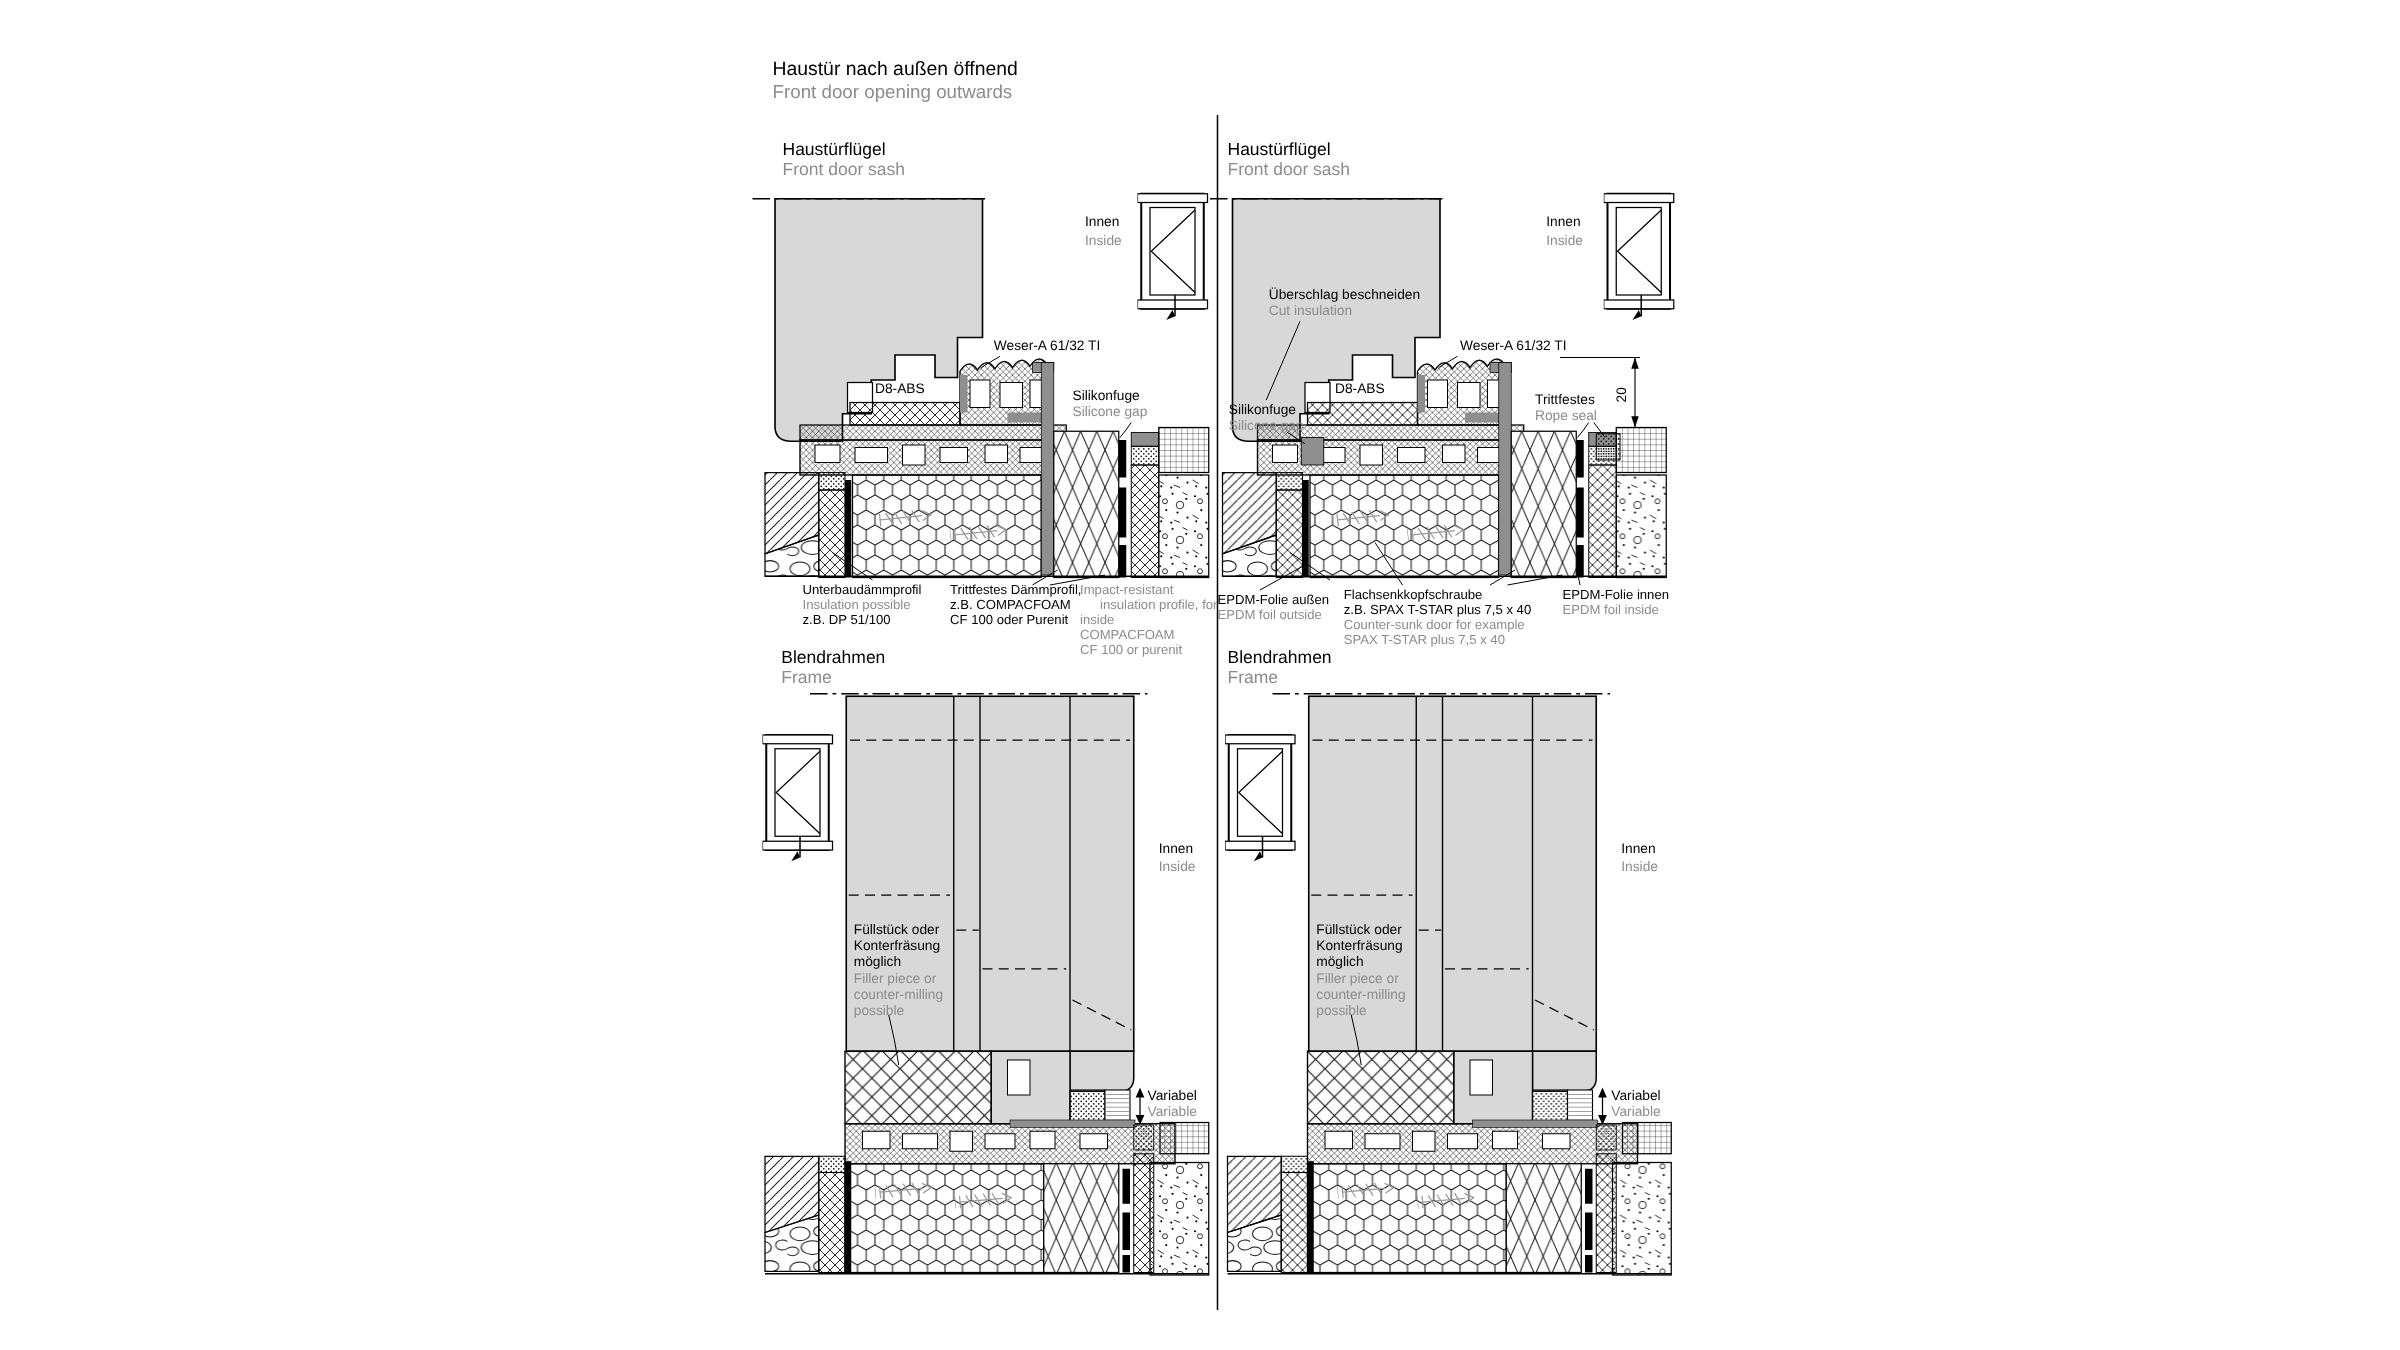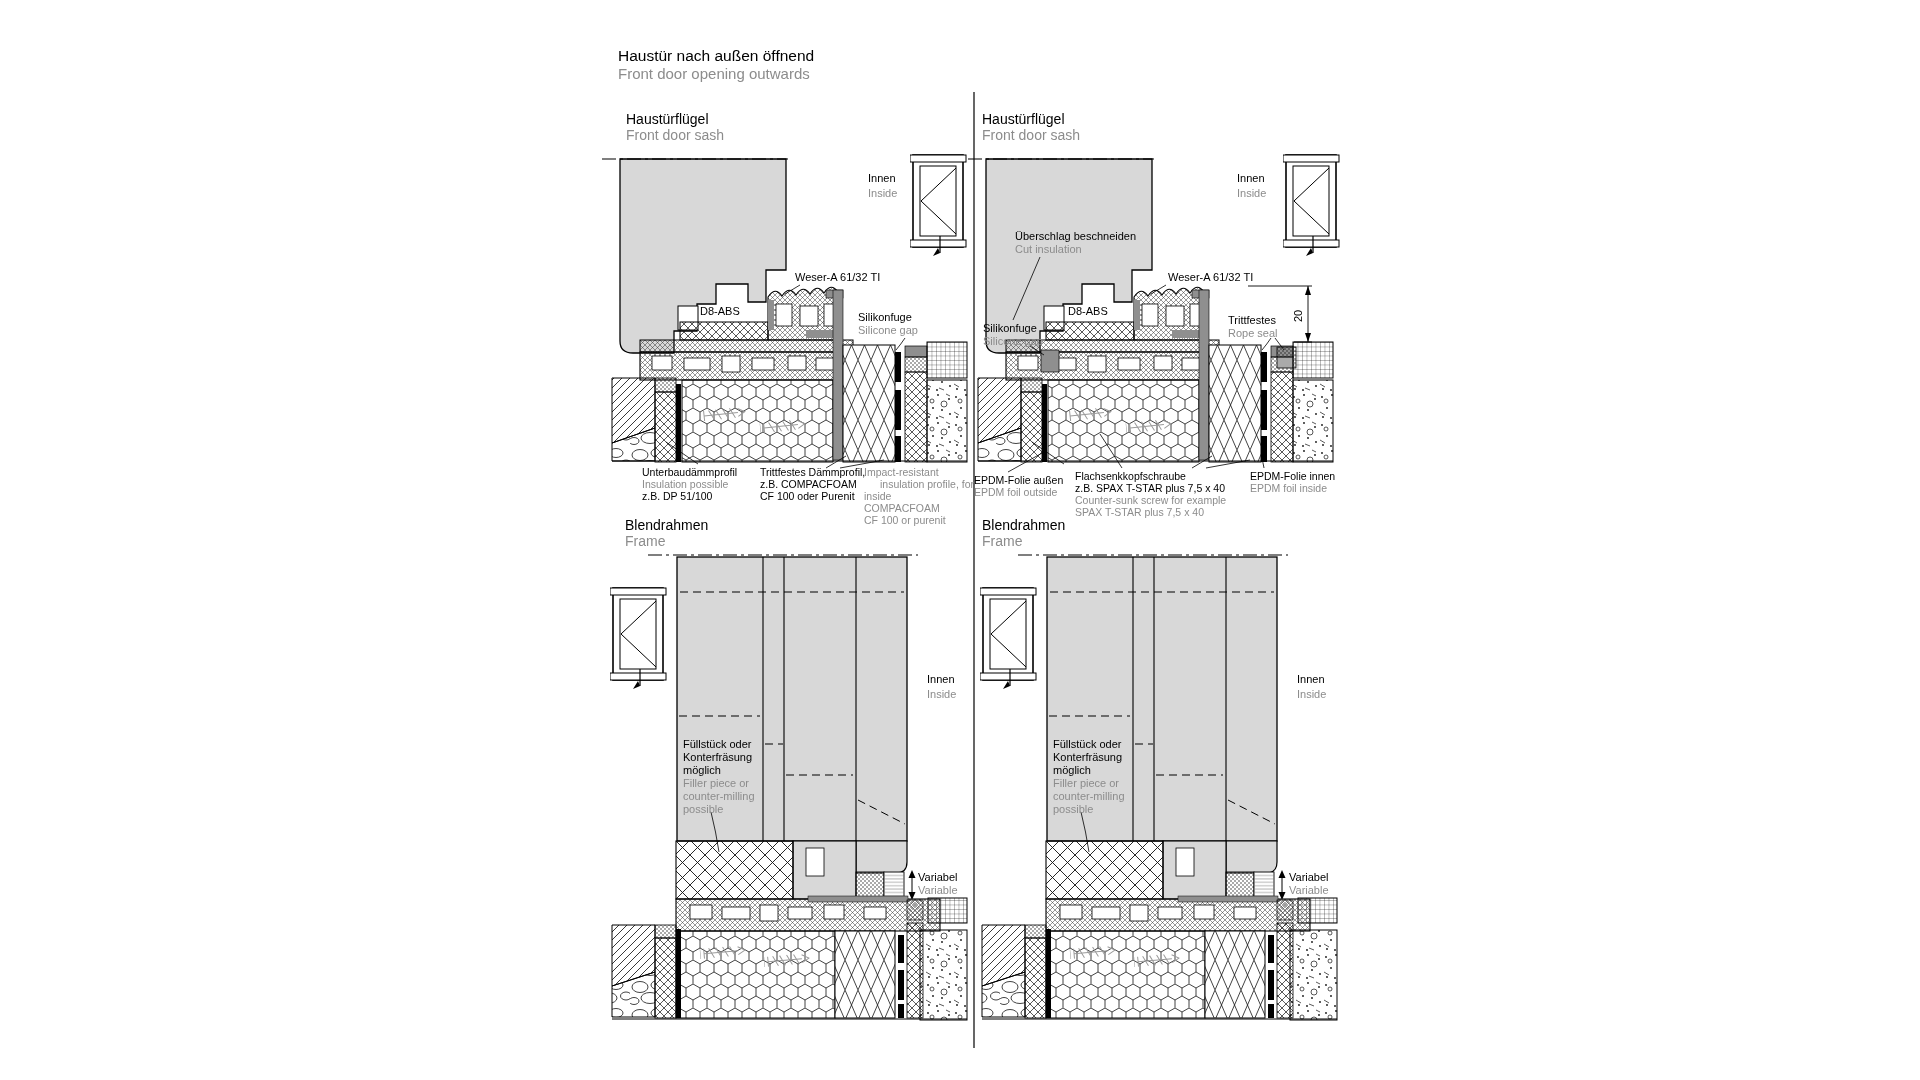--- a/index.html
+++ b/index.html
@@ -288,21 +288,21 @@
 <div class="lab l" style="left:1068px;top:305px">D8-ABS</div>
 <div class="lab l" style="left:983px;top:322px">Silikonfuge</div>
 <div class="lab lg" style="left:983px;top:335px">Silicone gap</div>
 <div class="lab l" style="left:1228px;top:314px">Trittfestes</div>
 <div class="lab lg" style="left:1228px;top:327px">Rope seal</div>
 <div class="lab l rot" style="left:1288px;top:306px;width:20px">20</div>
 <div class="lab a" style="left:974px;top:474px">EPDM-Folie außen</div>
 <div class="lab ag" style="left:974px;top:486px">EPDM foil outside</div>
 <div class="lab a" style="left:1075px;top:470px">Flachsenkkopfschraube</div>
 <div class="lab a" style="left:1075px;top:482px">z.B. SPAX T-STAR plus 7,5 x 40</div>
-<div class="lab ag" style="left:1075px;top:494px">Counter-sunk screw for example</div>
+<div class="lab ag" style="left:1075px;top:494px">Counter-sunk door for example</div>
 <div class="lab ag" style="left:1075px;top:506px">SPAX T-STAR plus 7,5 x 40</div>
 <div class="lab a" style="left:1250px;top:470px">EPDM-Folie innen</div>
 <div class="lab ag" style="left:1250px;top:482px">EPDM foil inside</div>
 
 <div class="lab h" style="left:625px;top:517px">Blendrahmen</div>
 <div class="lab hg" style="left:625px;top:533px">Frame</div>
 <div class="lab l" style="left:927px;top:673px">Innen</div>
 <div class="lab lg" style="left:927px;top:688px">Inside</div>
 <div class="lab l" style="left:683px;top:738px">Füllstück oder</div>
 <div class="lab l" style="left:683px;top:751px">Konterfräsung</div>

